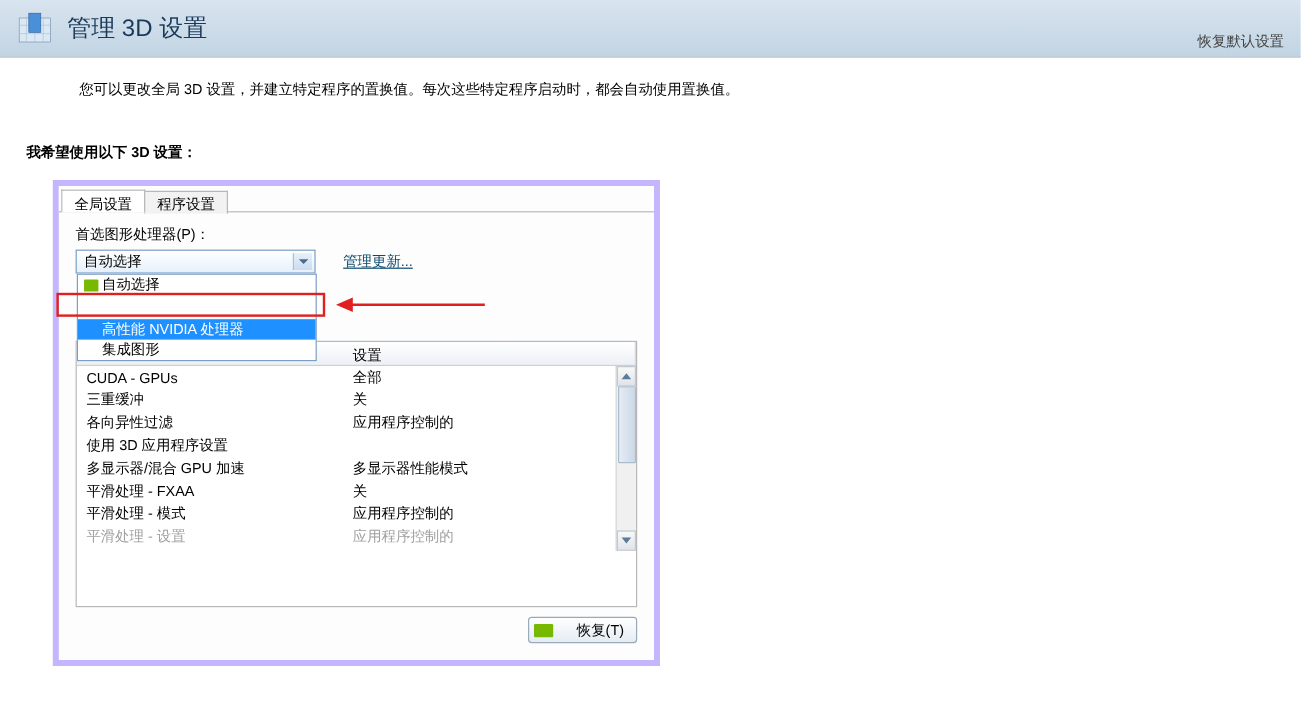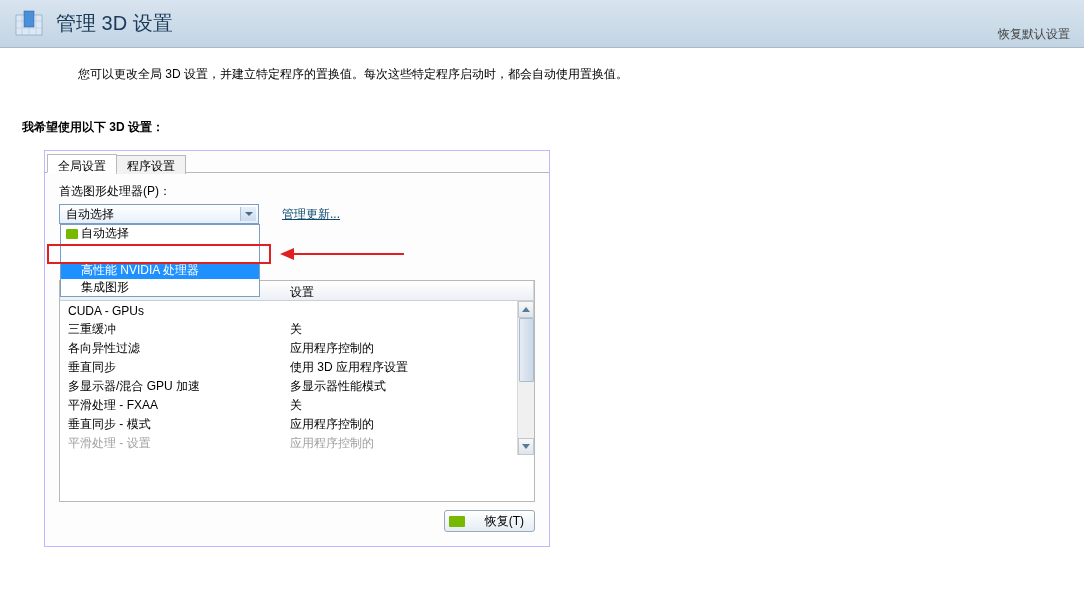--- a/index.html
+++ b/index.html
@@ -37,32 +37,31 @@
       position: absolute;
       right: 14px;
       bottom: 4px;
       font-size: 12px;
       color: #444;
     }
     .intro-text {
       padding: 18px 0 0 66px;
       font-size: 12px;
       color: #000;
-      margin-left: 12px;
     }
     .section-title {
       padding: 36px 0 0 22px;
       font-size: 12px;
       font-weight: bold;
       color: #000;
     }
     .settings-panel {
       margin: 14px 0 0 44px;
       width: 506px;
-      border: 1px solid #c4b5fd;
+      border: 5px solid #c4b5fd;
       background: #fdfdfd;
       padding: 0;
     }
     .tab-row {
       display: flex;
       height: 22px;
       padding-top: 2px;
       padding-left: 2px;
       border-bottom: 1px solid #b8b8b8;
       background: #fdfdfd;
@@ -355,43 +354,43 @@
     </div>
 
     <div class="settings-grid" style="margin-top:56px;">
       <div class="grid-header">
         <div class="col col-feature" style="visibility:hidden;">功能</div>
         <div class="col col-setting">设置</div>
       </div>
       <div class="grid-body" id="grid-body">
           <div class="grid-row">
             <div class="cell-feature">CUDA - GPUs</div>
+            <div class="cell-setting">全部</div>
           </div>
           <div class="grid-row">
             <div class="cell-feature">三重缓冲</div>
             <div class="cell-setting">关</div>
           </div>
           <div class="grid-row">
             <div class="cell-feature">各向异性过滤</div>
             <div class="cell-setting">应用程序控制的</div>
           </div>
           <div class="grid-row">
-            <div class="cell-feature">垂直同步</div>
             <div class="cell-setting">使用 3D 应用程序设置</div>
           </div>
           <div class="grid-row">
             <div class="cell-feature">多显示器/混合 GPU 加速</div>
             <div class="cell-setting">多显示器性能模式</div>
           </div>
           <div class="grid-row">
             <div class="cell-feature">平滑处理 - FXAA</div>
             <div class="cell-setting">关</div>
           </div>
           <div class="grid-row">
-            <div class="cell-feature">垂直同步 - 模式</div>
+            <div class="cell-feature">平滑处理 - 模式</div>
             <div class="cell-setting">应用程序控制的</div>
           </div>
           <div class="grid-row disabled">
             <div class="cell-feature">平滑处理 - 设置</div>
             <div class="cell-setting">应用程序控制的</div>
           </div>
           <div class="grid-row">
             <div class="cell-feature">平滑处理 - 透明度</div>
             <div class="cell-setting">关</div>
           </div>

